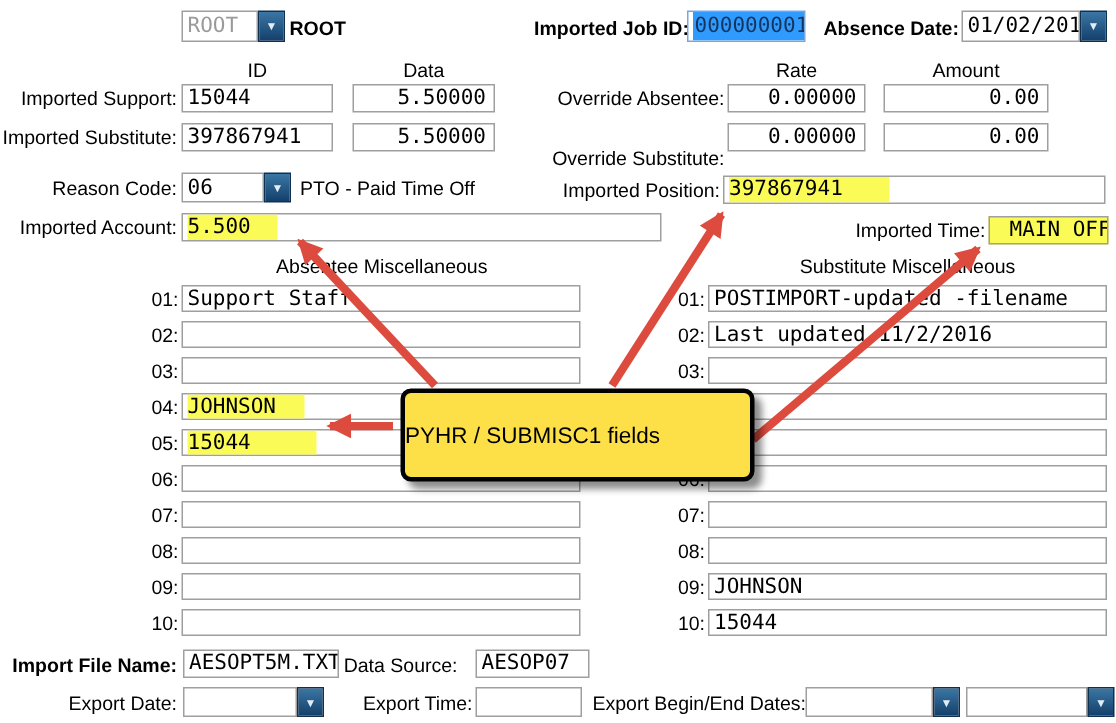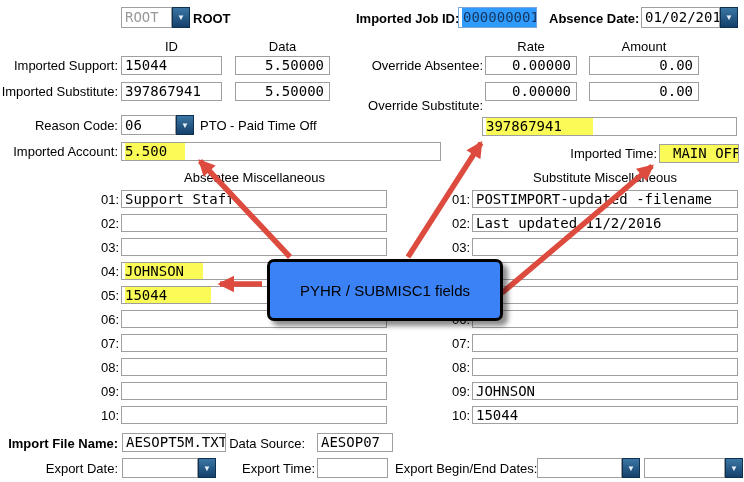--- a/index.html
+++ b/index.html
@@ -17,23 +17,23 @@
   .hl{background:#fbfb57;display:inline-block;}
   .sel{background:#2f9bfe;color:#14355f;display:inline-block;padding:0 1px;}
   .combo{position:absolute;display:flex;box-sizing:border-box;}
   .cf{flex:1;box-sizing:border-box;border:1px solid #9f9f9f;background:#fff;
       font-family:"DejaVu Sans Mono","Liberation Mono",monospace;font-size:14px;
       padding:0 3px;white-space:nowrap;overflow:hidden;line-height:18px;}
   .ddbtn{width:18px;box-sizing:border-box;background:linear-gradient(#3b76a4,#14406b);
       border:1px solid #0e3152;display:flex;align-items:center;justify-content:center;
       color:#e4edf6;font-size:8px;cursor:pointer;flex:0 0 18px;}
   .title{position:absolute;text-align:center;}
-  #callout{position:absolute;left:267px;top:259px;width:230px;height:56px;background:#3b82f6;
+  #callout{position:absolute;left:267px;top:259px;width:230px;height:56px;background:#fde047;
       border:3px solid #000;border-radius:7px;box-shadow:5px 5px 5px rgba(0,0,0,0.45);
-      display:flex;align-items:center;justify-content:center;font-size:15px;z-index:50;}
+      display:flex;align-items:center;font-size:15px;z-index:50;}
   #arrows{position:absolute;left:0;top:0;z-index:40;pointer-events:none;}
 </style>
 </head>
 <body>
 
 <div id="app">
 
   <div class="combo" style="left:121px;top:7px;width:69px;height:21px;">
     <div class="cf dis">ROOT</div>
     <div class="ddbtn">
@@ -78,20 +78,21 @@
 
   <div class="lbl" style="left:30px;top:116px;width:88px;">Reason Code:</div>
   <div class="combo" style="left:121px;top:115px;width:73px;height:20px;">
     <div class="cf">06</div>
     <div class="ddbtn">
         <span>▼</span>
       </div>
   </div>
   <div class="lbl" style="left:200px;top:116px;text-align:left;">PTO - Paid Time Off</div>
 
+  <div class="lbl" style="left:370px;top:117px;width:110px;">Imported Position:</div>
   <div class="fld" style="left:482px;top:117px;width:255px;height:19px;">
     <span class="hl" style="padding-right:31px;">397867941</span>
   </div>
 
   <div class="lbl" style="left:0px;top:142px;width:118px;">Imported Account:</div>
   <div class="fld" style="left:121px;top:142px;width:320px;height:19px;">
     <span class="hl" style="padding-right:18px;">5.500</span>
   </div>
 
   <div class="lbl" style="left:560px;top:144px;width:97px;">Imported Time:</div>

